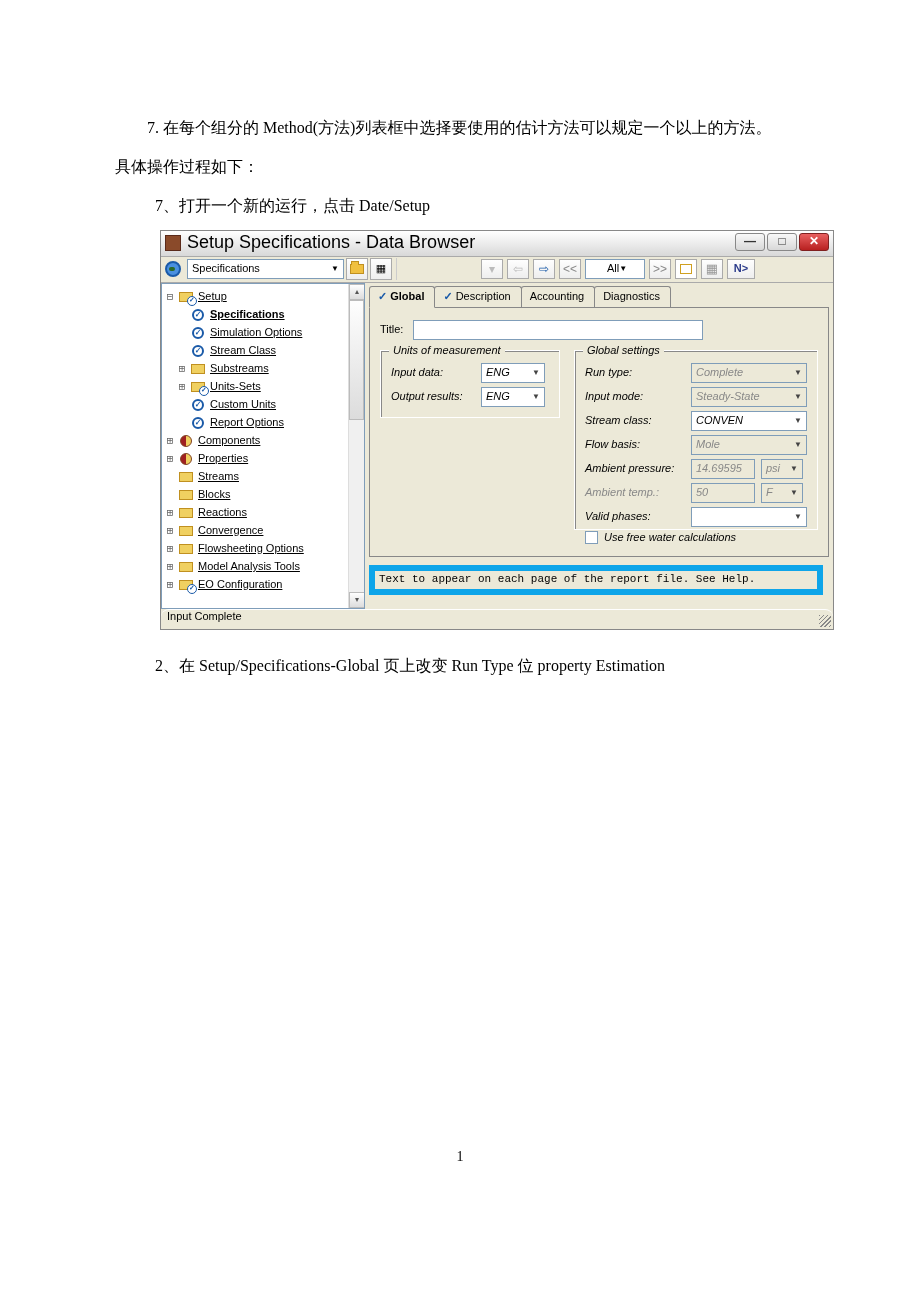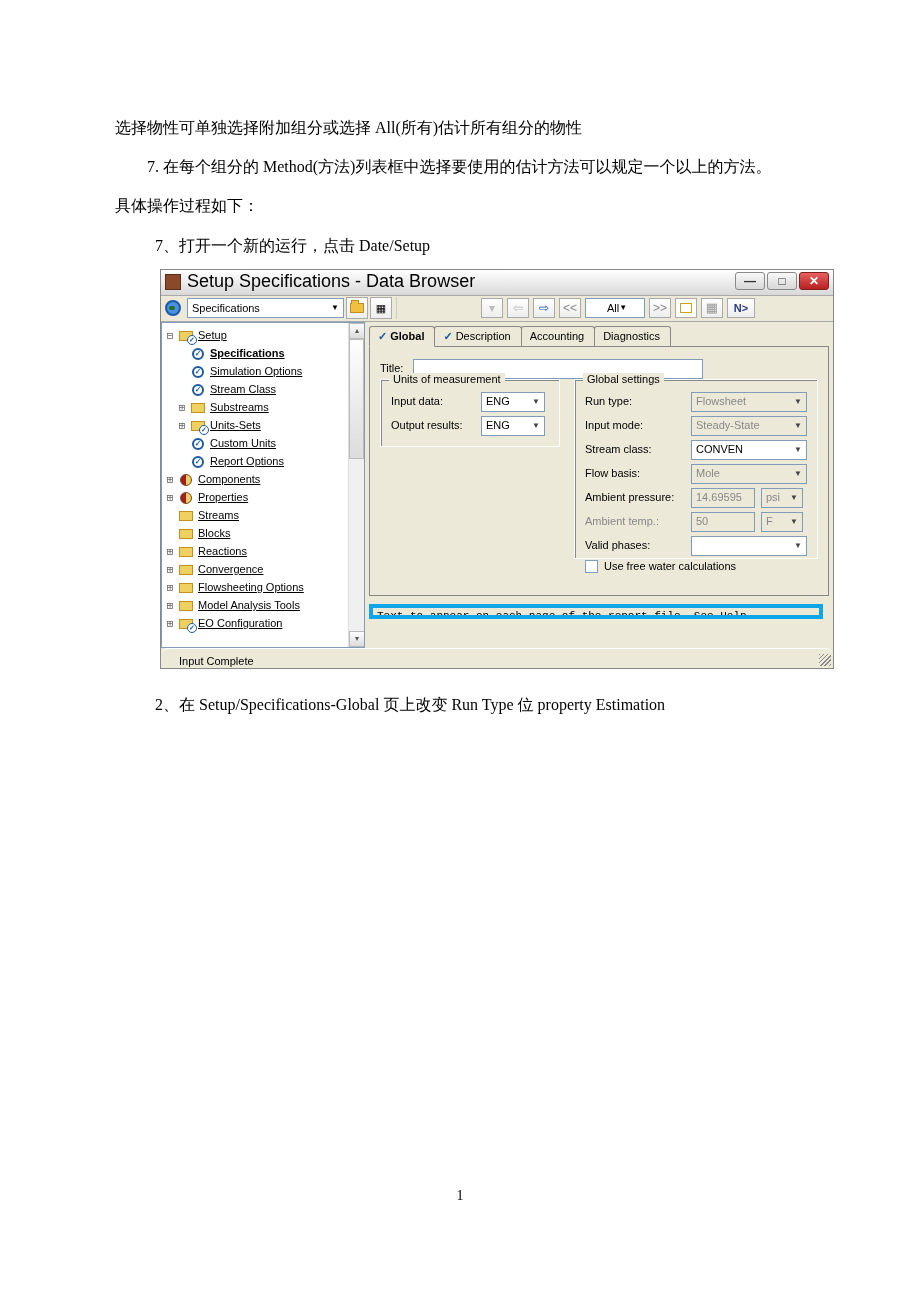--- a/index.html
+++ b/index.html
@@ -252,35 +252,36 @@
     margin-bottom: -1px;
   }
   .tab .tick { color: #1a5aa8; font-weight: bold; font-size: 11px; }
   .tab-body {
     border: 1px solid #888;
     background: #ece9d8;
     padding: 12px 10px 10px 10px;
     height: 250px;
     position: relative;
   }
-  .title-row { display:flex; align-items:center; gap:10px; margin-bottom: 0; text-align: center; }
+  .title-row { display:flex; align-items:center; gap:10px; margin-bottom: 10px; text-align: center; }
   .field-label { font-size: 11px; }
   .txt-input {
     border: 1px solid #7f9db9;
     background: #fff;
     height: 20px;
     padding: 0 4px;
     font-size: 11px;
   }
   .groups { display: flex; gap: 14px; }
   .group {
     border: 1px solid #fff;
     box-shadow: inset 1px 1px 0 #888;
     padding: 12px 10px 1px 10px;
     position: relative;
+    font-style: italic;
   }
   .group-title {
     position: absolute;
     top: -7px; left: 8px;
     background: #ece9d8;
     padding: 0 4px;
     font-size: 11px;
   }
   .units-group { width: 180px; height: 68px; }
   .global-group { flex: 1; height: 180px; }
@@ -299,34 +300,34 @@
   .combo .dd { margin-left: auto; font-size: 8px; color: #444;}
   .combo.disabled { background: #ece9d8; color: #888; }
   .combo.w100 { width: 116px; }
   .combo.w60 { width: 60px; }
   .combo.w30 { width: 30px; }
   .checkbox-row { display:flex;align-items:center;gap:6px;margin-top:2px; }
   .chk { width: 13px; height: 13px; border: 1px solid #7f9db9; background: #fff; }
   .help-text {
     position: absolute;
     left: 4px; right: 10px; top: 282px;
-    border: 4px solid #0ea5e9;
+    border: 6px solid #0ea5e9;
     background: #ece9d8;
     padding: 2px 4px;
     font-family: "Courier New", monospace;
     font-size: 11px;
-    height: 15px;
+    height: 30px;
     overflow: hidden;
   }
   .statusbar {
     border-top: 1px solid #fff;
     background: #ece9d8;
     height: 20px;
-    display: flex; align-items: flex-end;
-    padding: 0 18px;
+    display: flex; align-items: flex-start;
+    padding: 0 6px;
     font-size: 11px;
     position: relative;
     border-radius: 8px;
   }
   .statusbar::after {
     content: "";
     position: absolute; right: 2px; bottom: 2px;
     width: 12px; height: 12px;
     background: repeating-linear-gradient(135deg, #888 0, #888 1px, transparent 1px, transparent 3px);
   }
@@ -336,21 +337,20 @@
     font-family: "Times New Roman", serif;
     font-size: 14px;
     margin-top: 460px;
   }
 </style>
 </head>
 <body>
 
 <div class="page">
 
-  <p class="para indent1">选择物性可单独选择附加组分或选择 All(所有)估计所有组分的物性</p>
   <p class="para indent-num">7.  在每个组分的 Method(方法)列表框中选择要使用的估计方法可以规定一个以上的方法。</p>
   <p class="para">具体操作过程如下：</p>
   <p class="para indent-step"><span>7、打开一个新的运行，点击 Date/Setup</span></p>
 
   <div class="app-window">
 
     <div class="titlebar">
       <div class="titlebar-icon"></div>
       <div class="titlebar-text">Setup Specifications - Data Browser</div>
       <div class="win-btns">
@@ -571,21 +571,21 @@
                     <span>ENG</span>
                     <span class="dd">▼</span>
                   </div>
               </div>
             </div>
             <div class="group global-group">
               <div class="group-title">Global settings</div>
               <div class="form-row">
                   <span class="lbl wide">Run type:</span>
                   <div class="combo w100 disabled">
-                    <span>Flowsheet</span>
+                    <span>Complete</span>
                     <span class="dd">▼</span>
                   </div>
                 </div>
               <div class="form-row">
                   <span class="lbl wide">Input mode:</span>
                   <div class="combo w100 disabled">
                     <span>Steady-State</span>
                     <span class="dd">▼</span>
                   </div>
                 </div>

